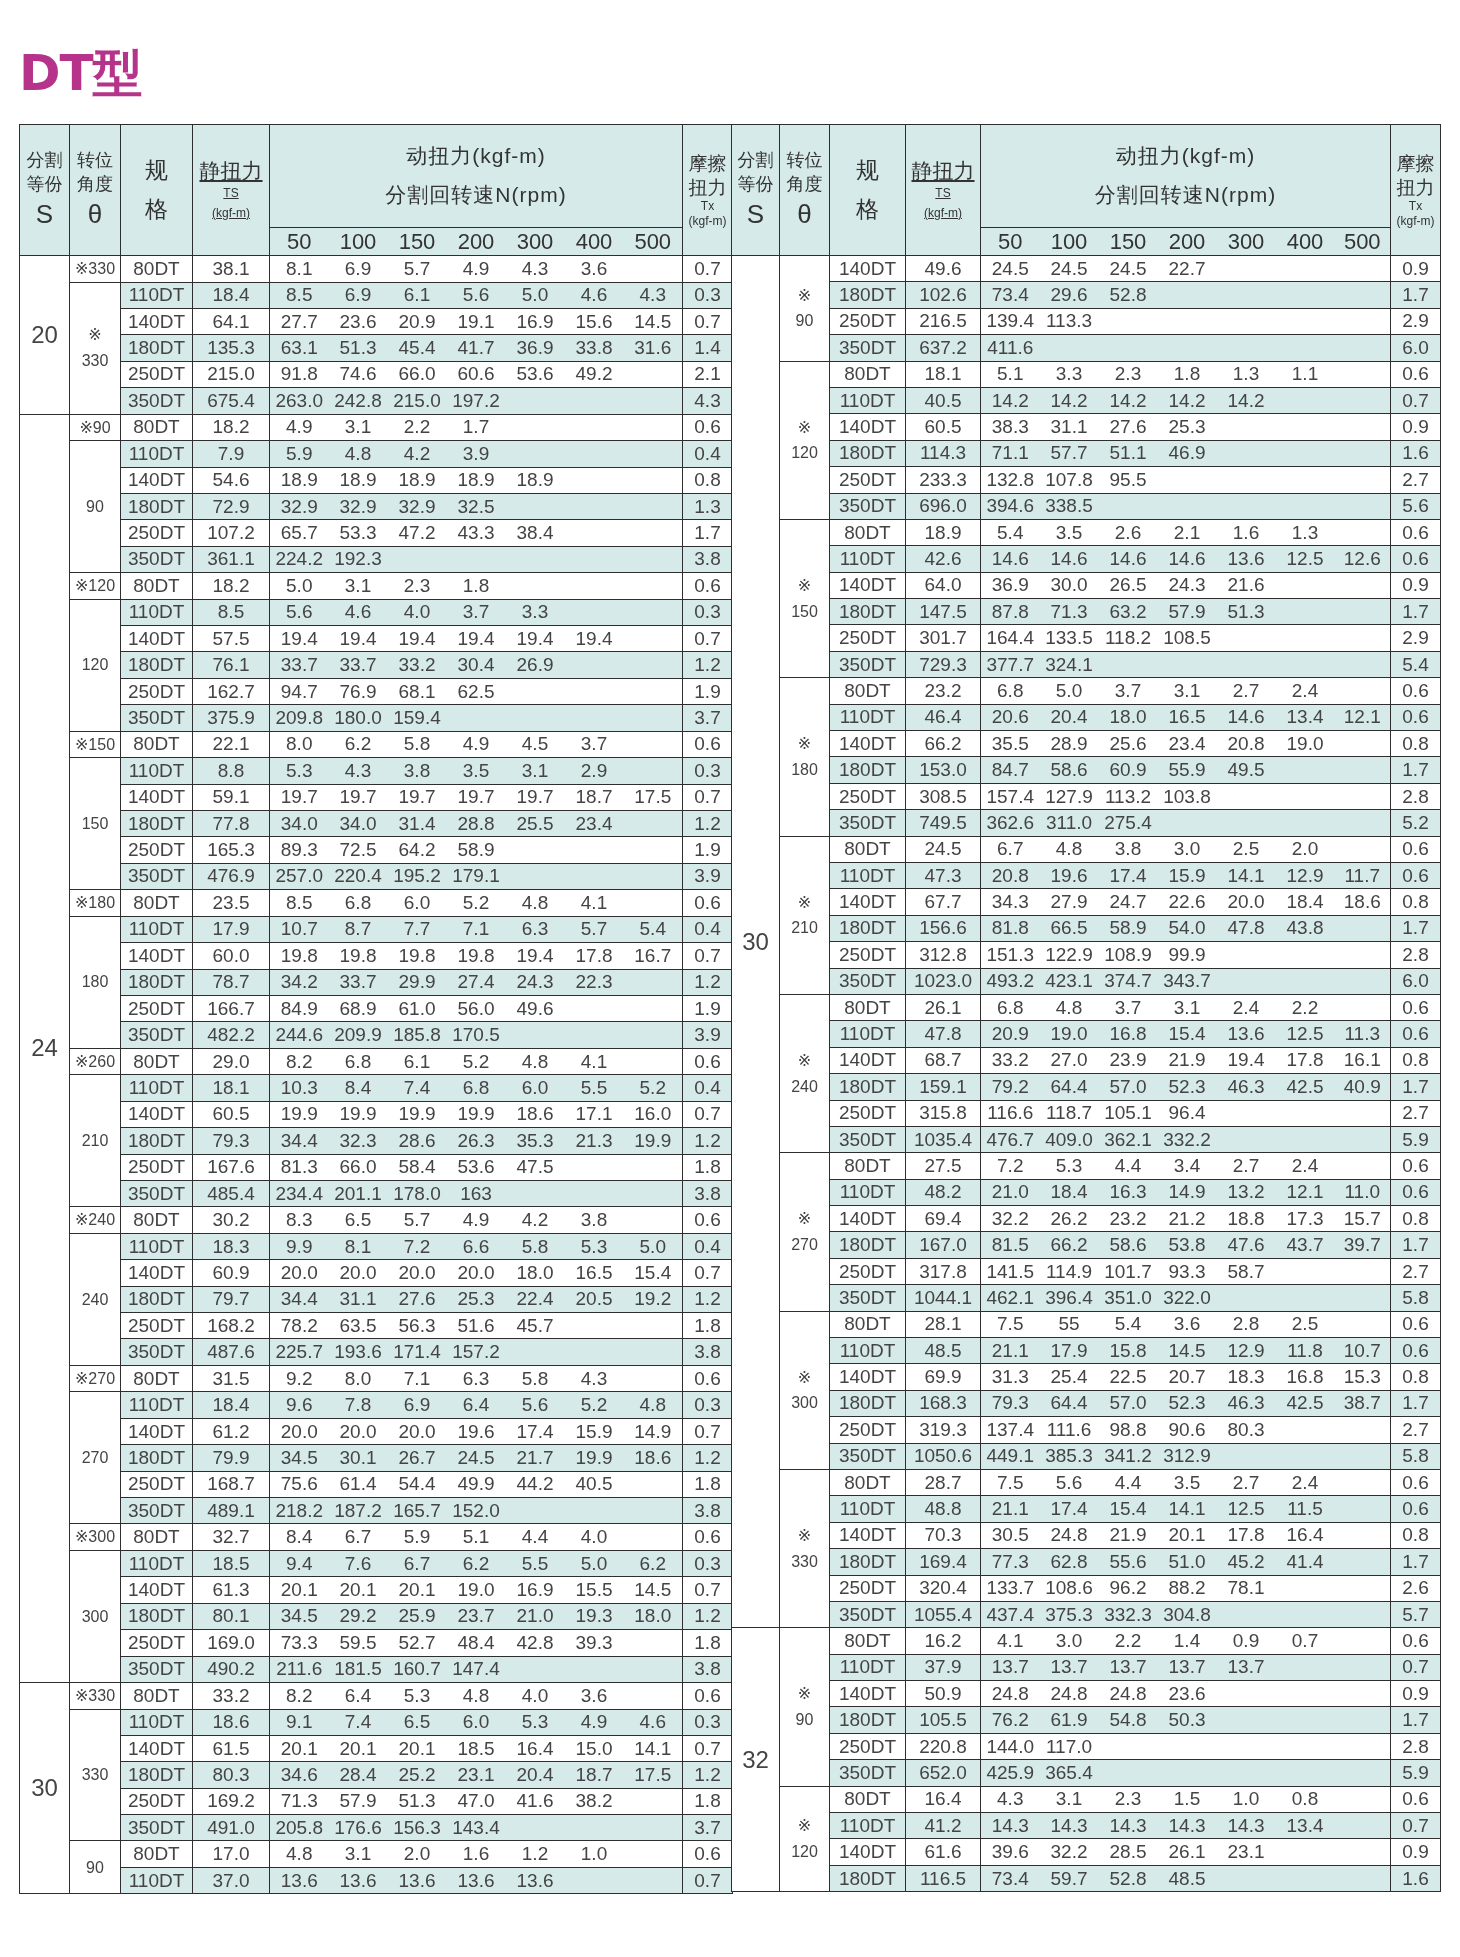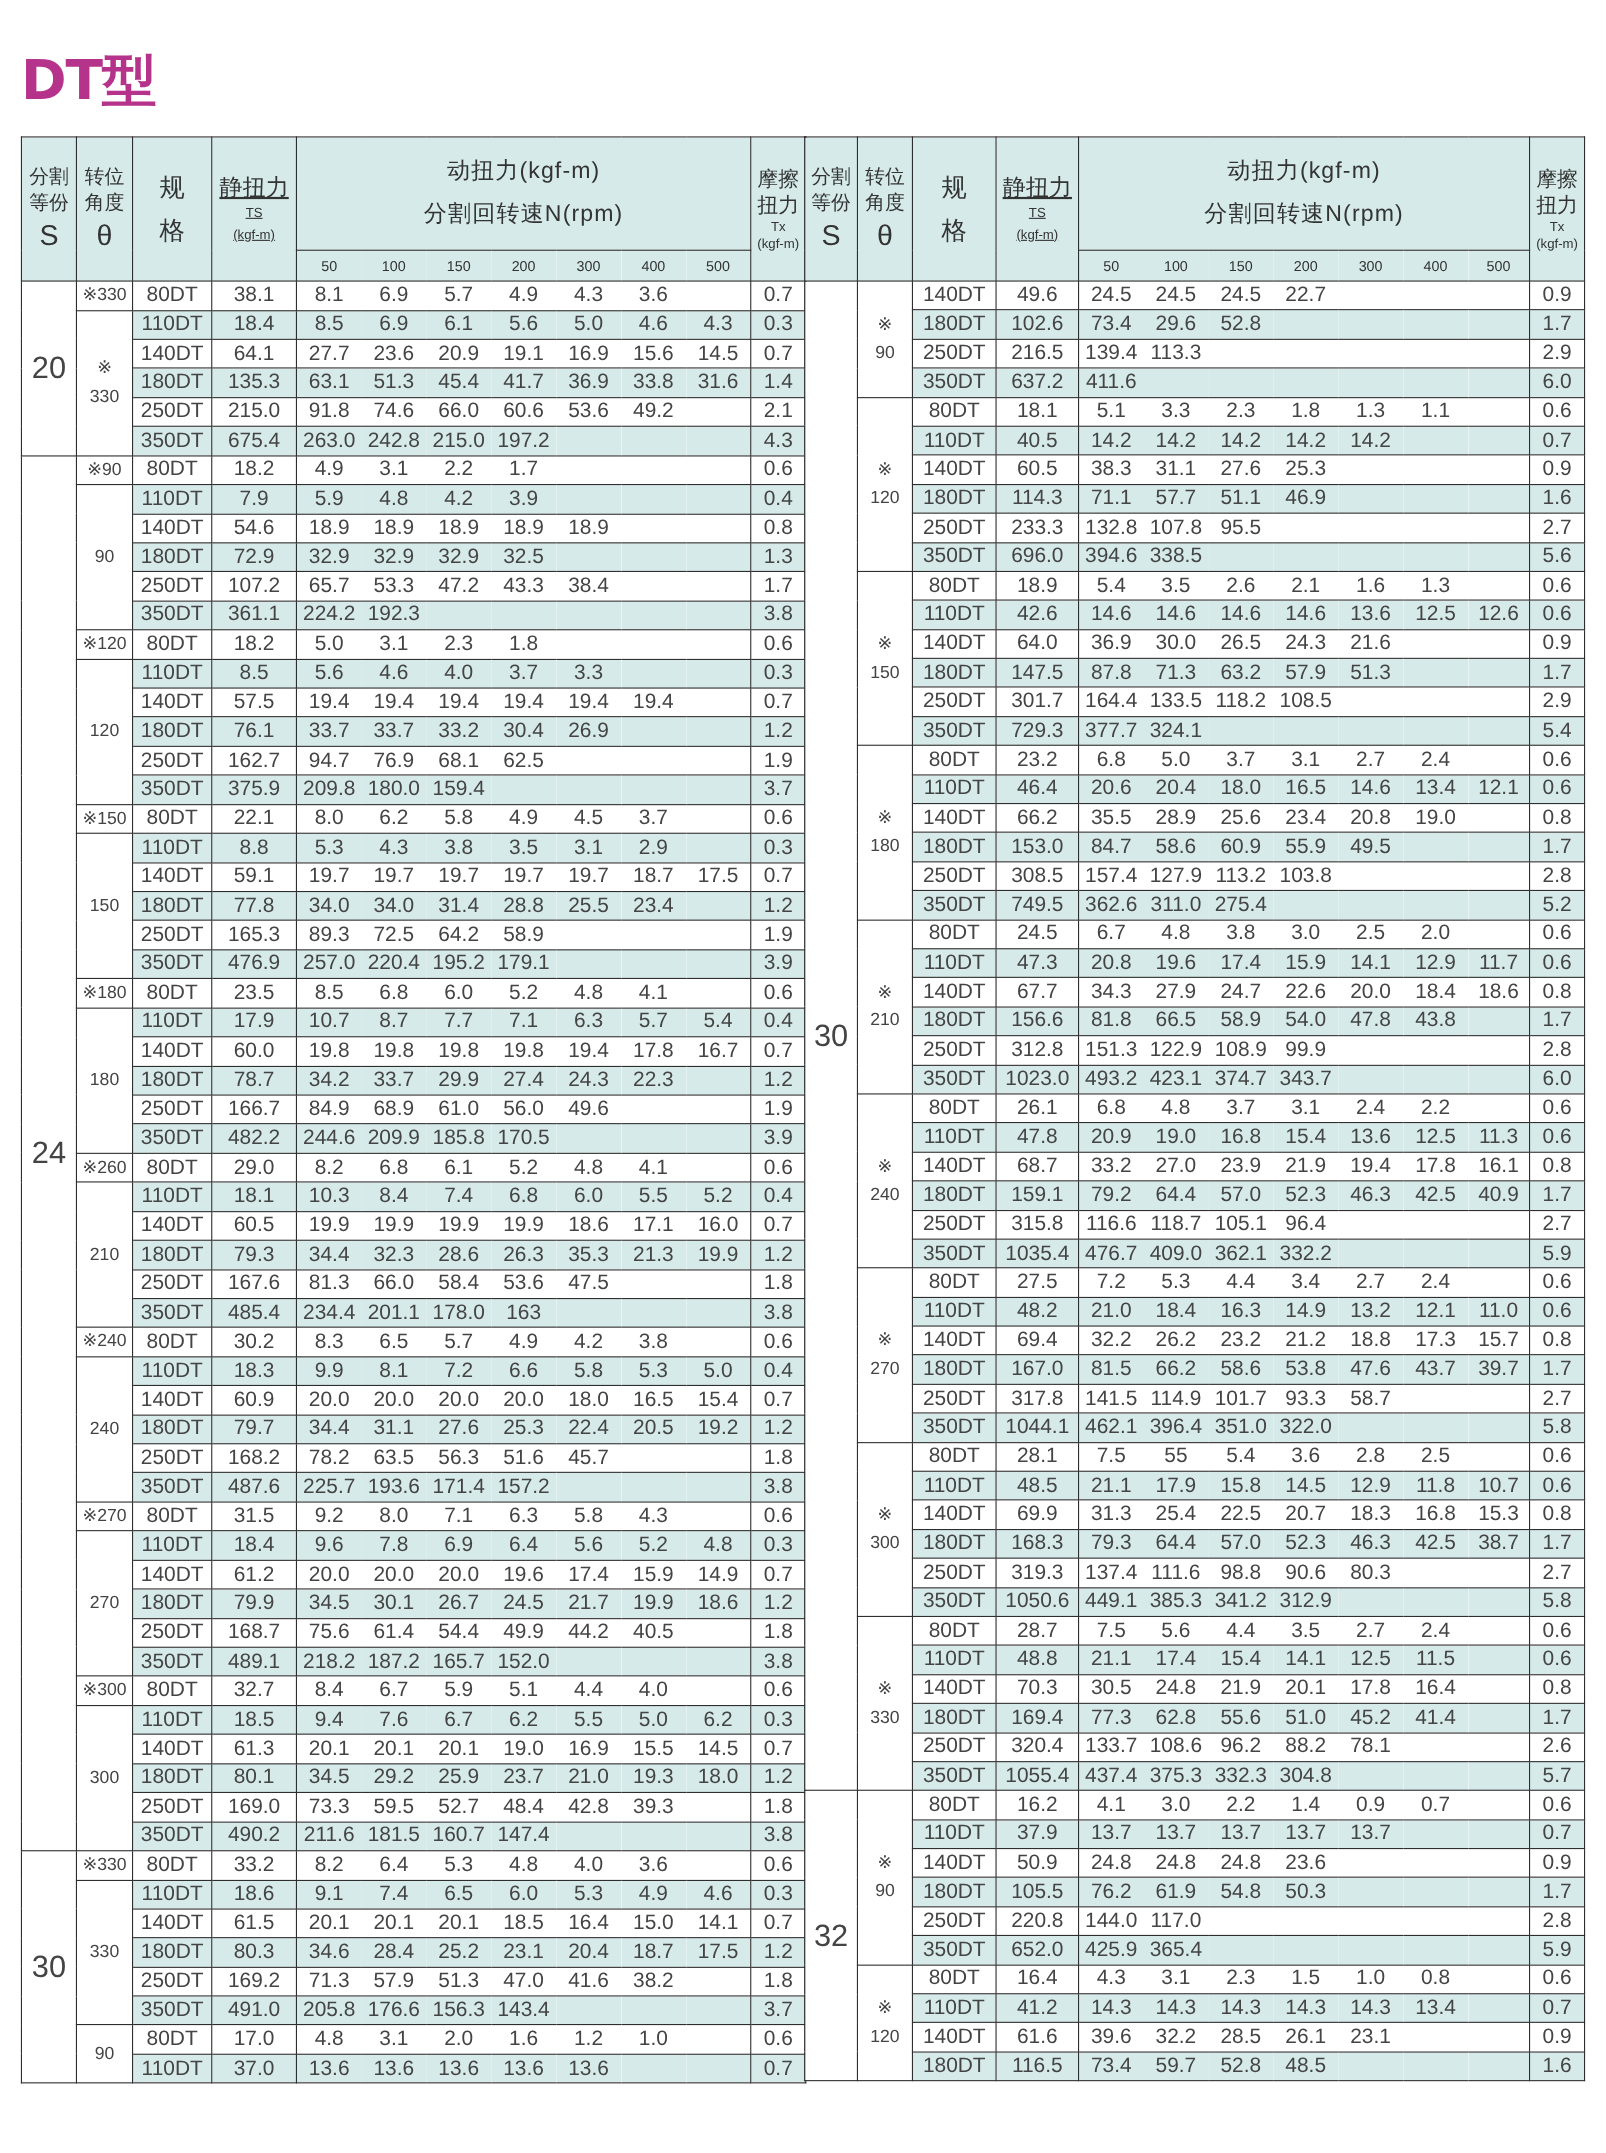--- a/index.html
+++ b/index.html
@@ -6,30 +6,30 @@
   body{width:1460px;height:1957px;position:relative;overflow:hidden;font-family:"Liberation Sans","DejaVu Sans",sans-serif;color:#3a3a3a;}
   .title{position:absolute;left:19px;top:40px;font-size:50px;font-weight:bold;color:#b5338a;letter-spacing:-1px;font-family:"DejaVu Sans",sans-serif;}
   .tbl{position:absolute;top:124px;border-collapse:collapse;table-layout:fixed;}
   .tbl td,.tbl th{border:1.5px solid #2e2e2e;padding:0;text-align:center;vertical-align:middle;white-space:nowrap;overflow:hidden;}
   .tbl th{background:#d5eae9;font-weight:normal;color:#333;}
   .tbl tbody td{height:25.4px;font-size:19px;color:#444;}
   .tbl tbody tr.even td.st{background:#d5eae9;}
   .tbl td.dyn{border-left:none;border-right:none;}
   .tbl td.dyn.first{border-left:1.5px solid #2e2e2e;}
   .tbl td.dyn.last{border-right:1.5px solid #2e2e2e;}
-  .tbl td.sgrp{font-size:28px;background:#fff;}
+  .tbl td.sgrp{font-size:24px;background:#fff;}
   .tbl td.agrp{font-size:16px;background:#fff;line-height:1.6;}
   .tbl td.spec{text-align:left;padding-left:4px;}
   .h-s{font-size:18px;line-height:1.35;}
   .h-s .big{font-size:26px;}
   .h-spec{font-size:23px;line-height:1.7;}
   .h-static{font-size:21px;line-height:1.3;text-decoration:underline;}
   .h-static small{font-size:12px;display:block;line-height:1.6;}
   .h-dyn{font-size:21px;line-height:1.85;letter-spacing:1px;}
-  .h-rpm{font-size:13px;height:27px;}
+  .h-rpm{font-size:22px;height:27px;}
   .h-fric{font-size:19px;line-height:1.25;}
   .h-fric small{font-size:12px;display:block;line-height:1.2;}
 </style>
 </head>
 <body>
 
 <div class="title">DT型</div>
 
 <table class="tbl" id="tbl-left" style="left:19px;width:712px;">
   <colgroup>

